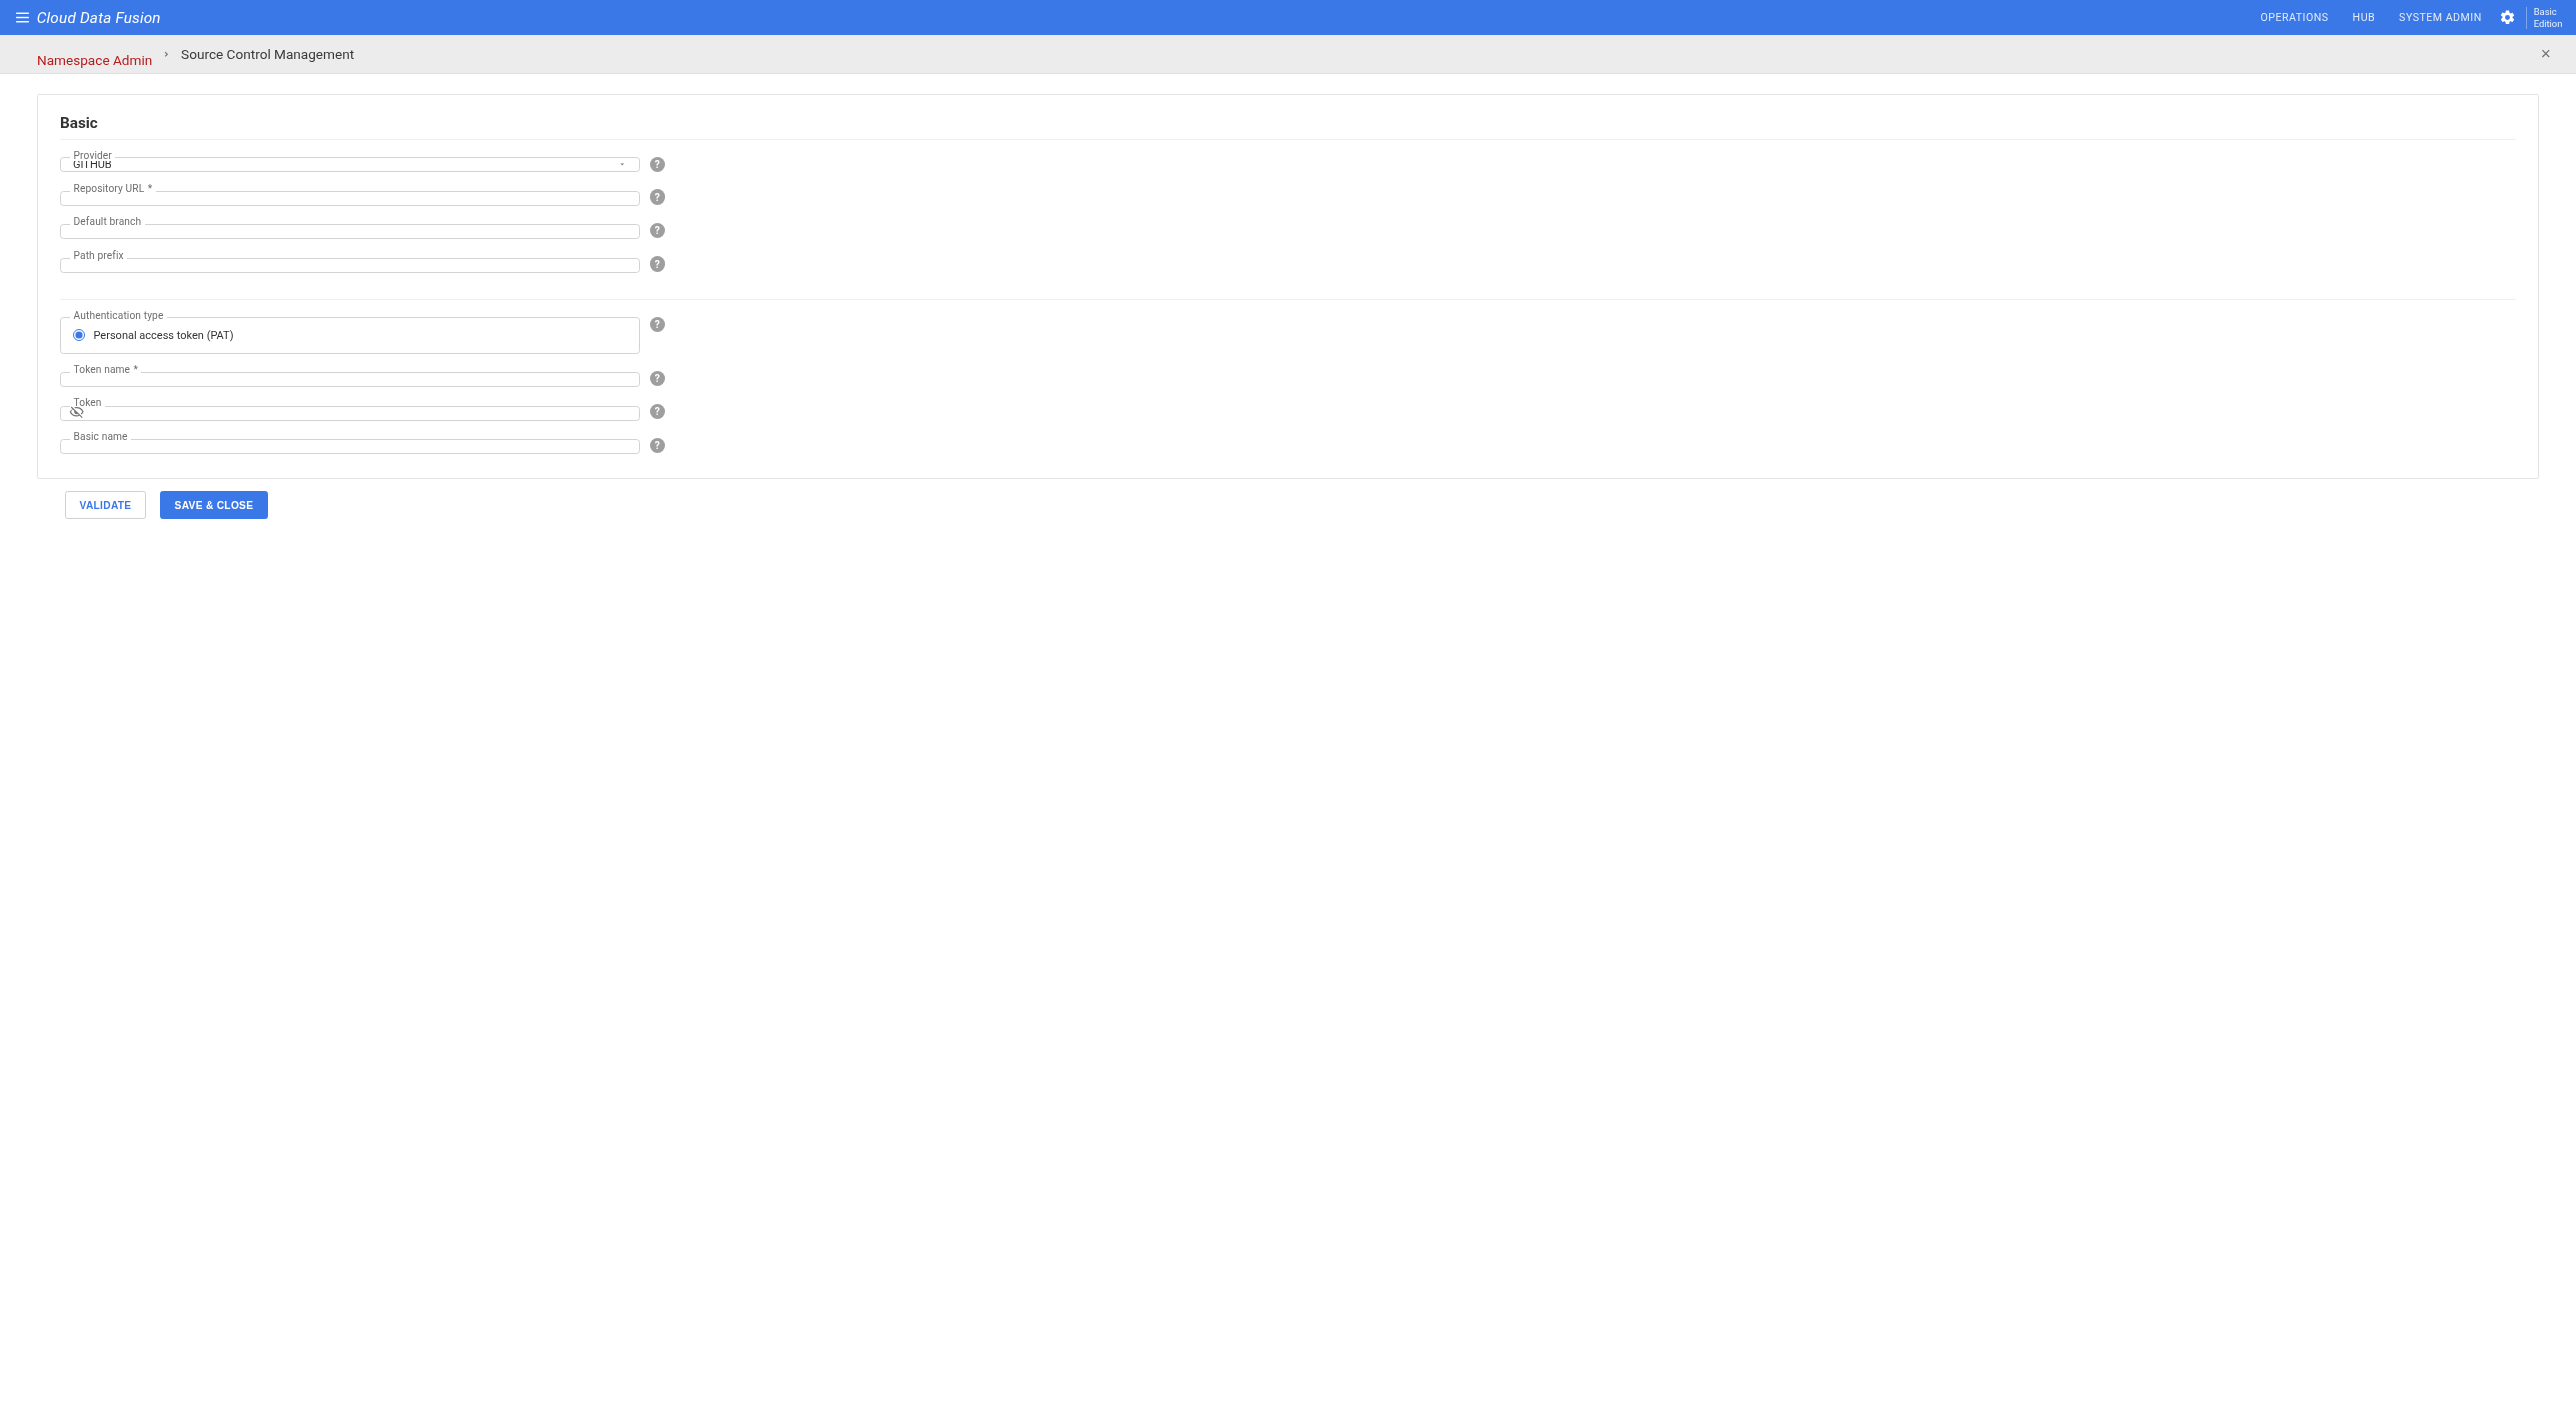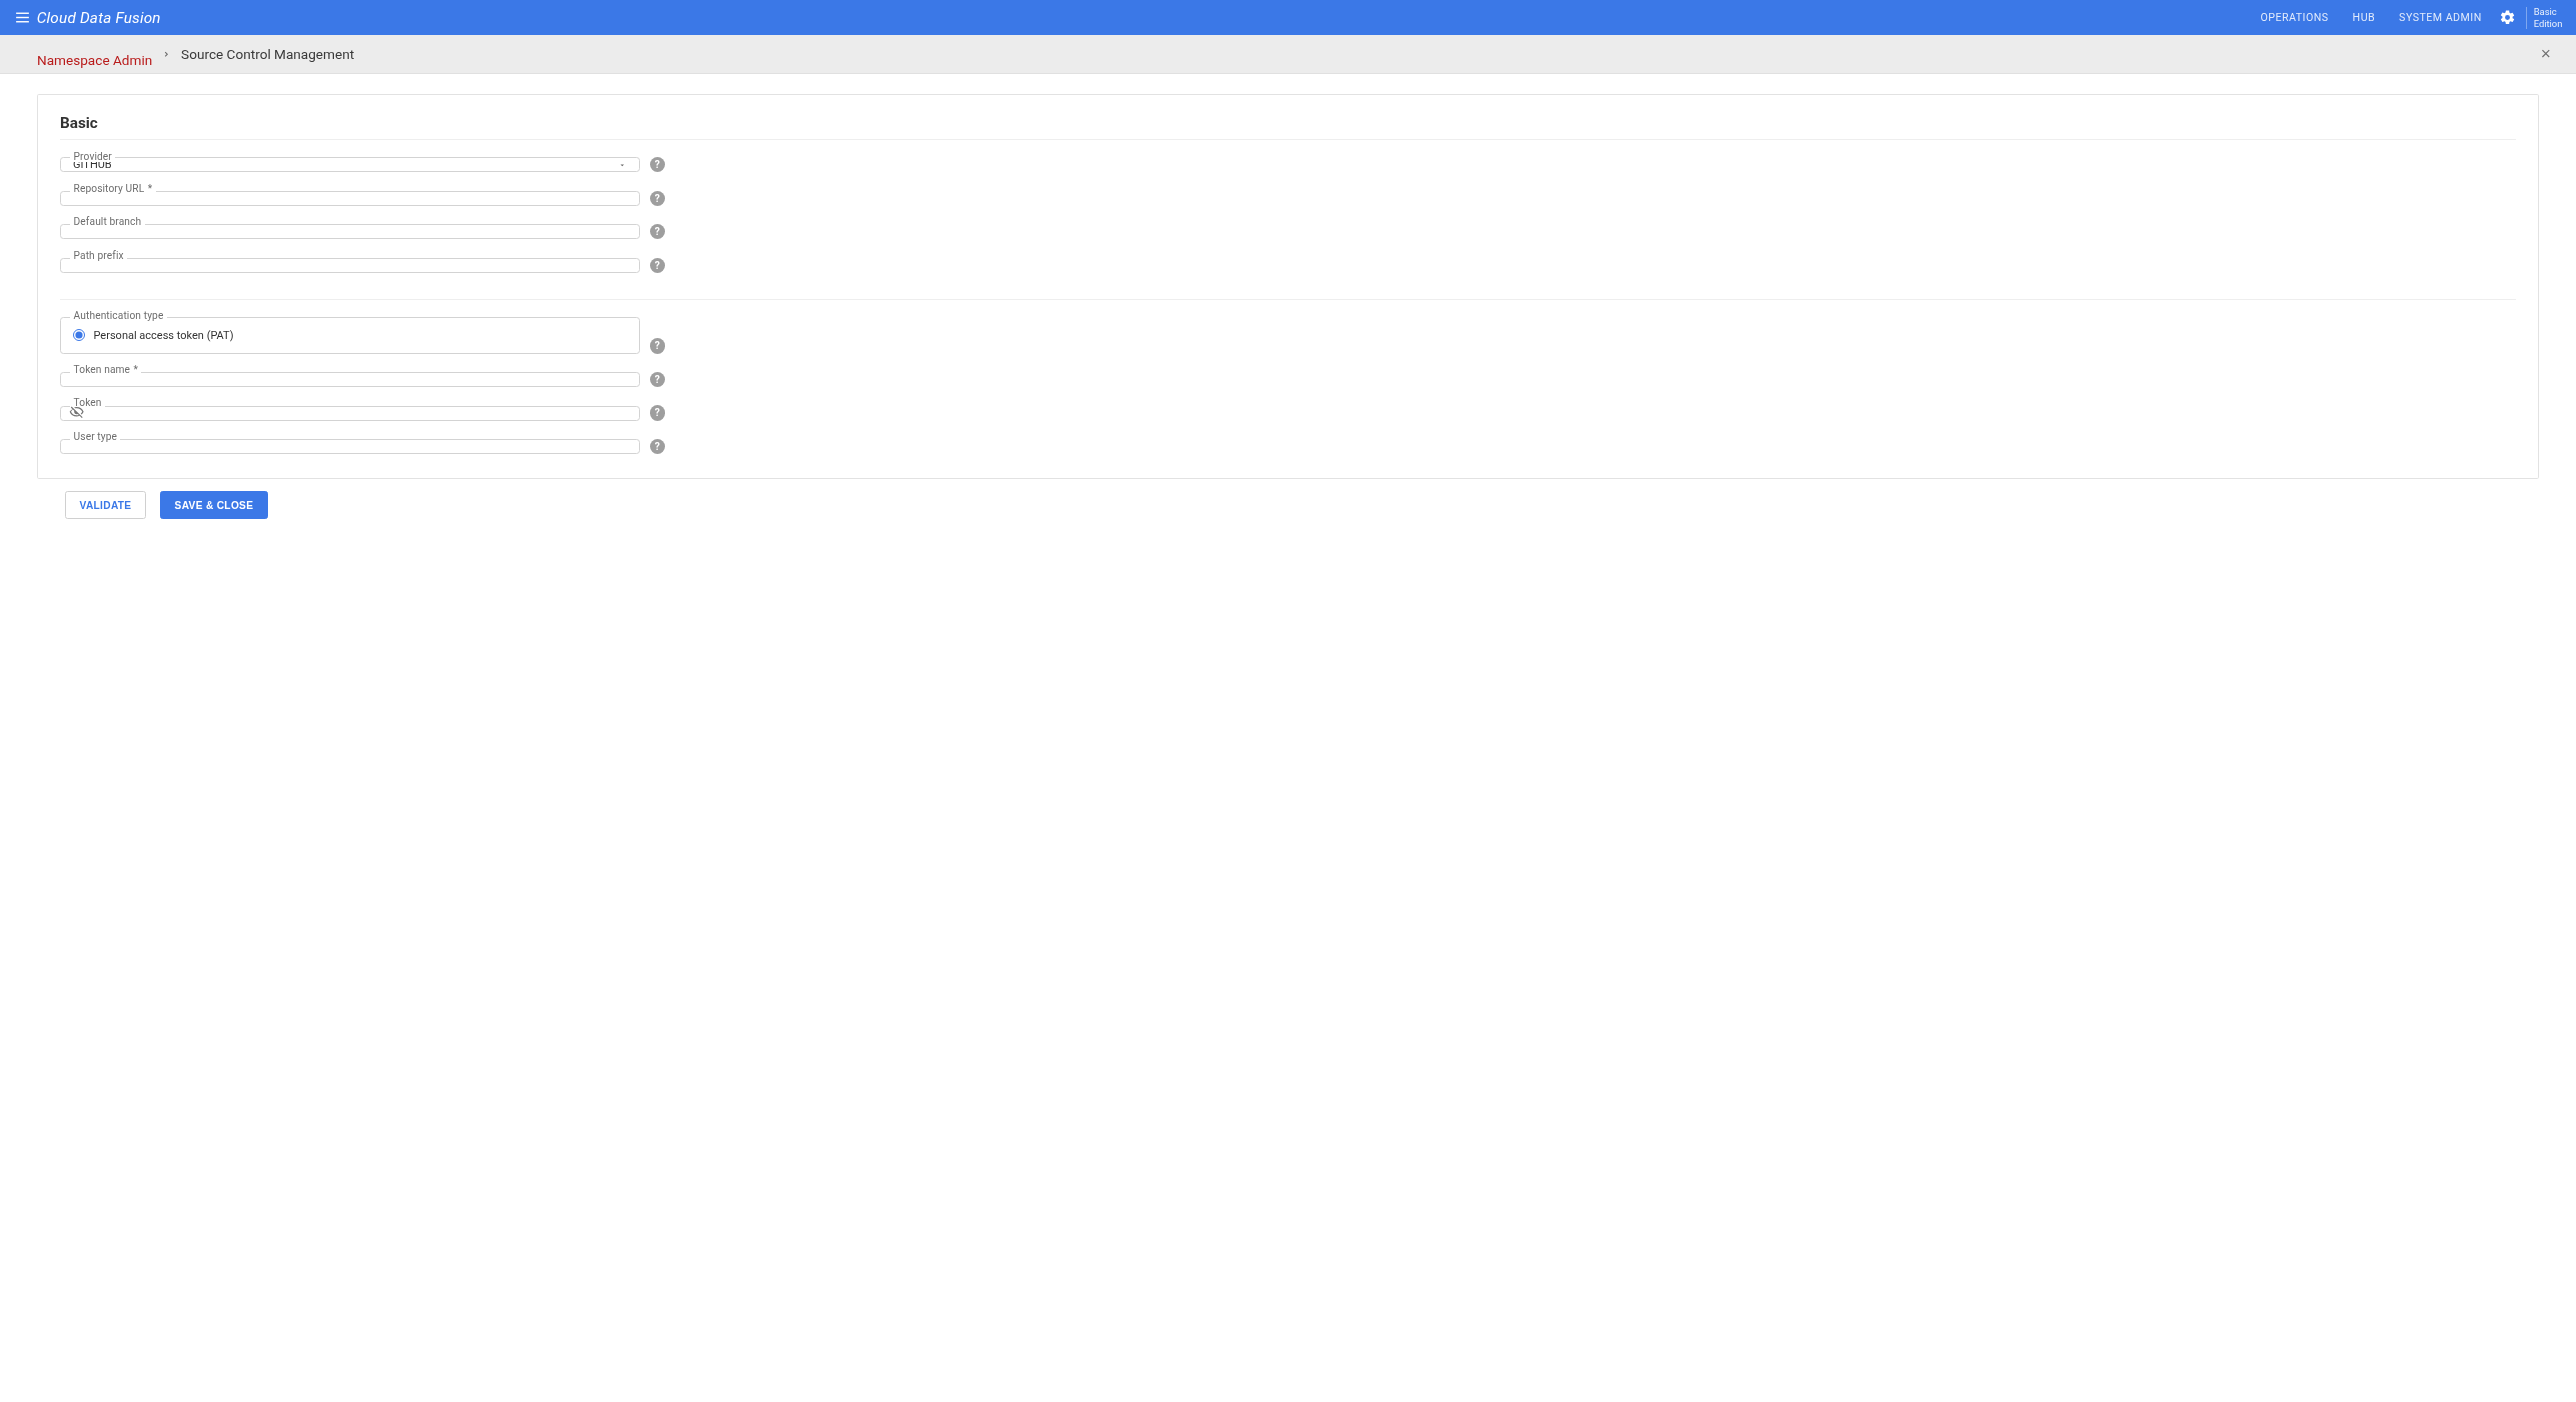--- a/index.html
+++ b/index.html
@@ -20,21 +20,21 @@
 .subbar .crumb-link { color:#b91c1c; cursor:pointer;margin-top:12px; }
 .subbar .crumb-sep { margin:0 10.2px; color:#6d6d6d; }
 .subbar .crumb-current { color:#3a3a3a; }
 .subbar .close-btn { position:absolute; right:20.4px; top:50%; transform:translateY(-50%); background:none; border:none; cursor:pointer; color:#6d6d6d; padding:3.4px; }
 
 
 .card { margin:20.4px 37px 12px; border:0.9px solid #e2e2e2; border-radius:1.7px; padding:19px 22px 24px; max-width:100%; }
 .section-title { font-size:15.3px; font-weight:700; color:#333; margin-bottom:6.8px; }
 .section-divider { border:none; border-top:0.9px solid #eee; margin-bottom:17px; }
 
-.form-row { display:flex; align-items:flex-end; margin-bottom:17px; width:605px; max-width:100%; }
+.form-row { display:flex; align-items:flex-start; margin-bottom:17px; width:605px; max-width:100%; }
 .field-wrap { position:relative; flex:1; }
 .field-label { position:absolute; top:-6.8px; left:10.2px; background:#fff; padding:0 3.4px; font-size:10.2px; color:#6d6d6d; letter-spacing:0.1px; display:flex; align-items:center; gap:3.4px; }
 .field-label .req { color:#6d6d6d; }
 .text-input, .select-display, .radio-group-box { width:100%; height:15px; border:0.9px solid #d3d3d3; border-radius:3.4px; background:#fff; padding:0 12px; font-size:11px; color:#333; outline:none; }
 .select-display { display:flex; align-items:center; justify-content:space-between; cursor:pointer; }
 .select-display .caret { color:#666; }
 .radio-group-box { display:flex; align-items:center; padding:0 12px; height:37px; }
 .radio-group-box input[type=radio]{ accent-color:#3b78e7; width:12px; height:12px; margin-right:8.5px; cursor:pointer; }
 .radio-label { font-size:11px; color:#333; }
 
@@ -174,21 +174,21 @@
             <path d="M12 6a9.77 9.77 0 018.82 5.5 9.9 9.9 0 01-2.47 3.16l1.42 1.42A11.8 11.8 0 0023 11.5 11.8 11.8 0 0012 4a11.6 11.6 0 00-3.9.68l1.58 1.58A9.6 9.6 0 0112 6zm-9.19-3.9L4.22 3.5 2.81 4.91l2.76 2.76A11.8 11.8 0 001 11.5 11.8 11.8 0 0012 19a11.6 11.6 0 004.65-.97l3.44 3.44 1.41-1.41zM12 17a9.77 9.77 0 01-8.82-5.5 9.9 9.9 0 012.9-3.46l2.18 2.18A4 4 0 0012 15.5a3.9 3.9 0 001.78-.43l1.56 1.56A9.6 9.6 0 0112 17z"></path>
           </svg>
       </span>
       <input class="text-input" type="password" value="" style="">
     </div>
     <div class="help-icon">?</div>
   </div>
 
   <div class="form-row" style="margin-bottom:0;">
     <div class="field-wrap">
-      <div class="field-label">User type</div>
+      <div class="field-label">Basic name</div>
       <input class="text-input" value="" style="">
     </div>
     <div class="help-icon">?</div>
   </div>
 
 </div>
 
 <div class="footer">
   <button class="btn btn-outline">VALIDATE</button>
   <button class="btn btn-primary">SAVE &amp; CLOSE</button>

